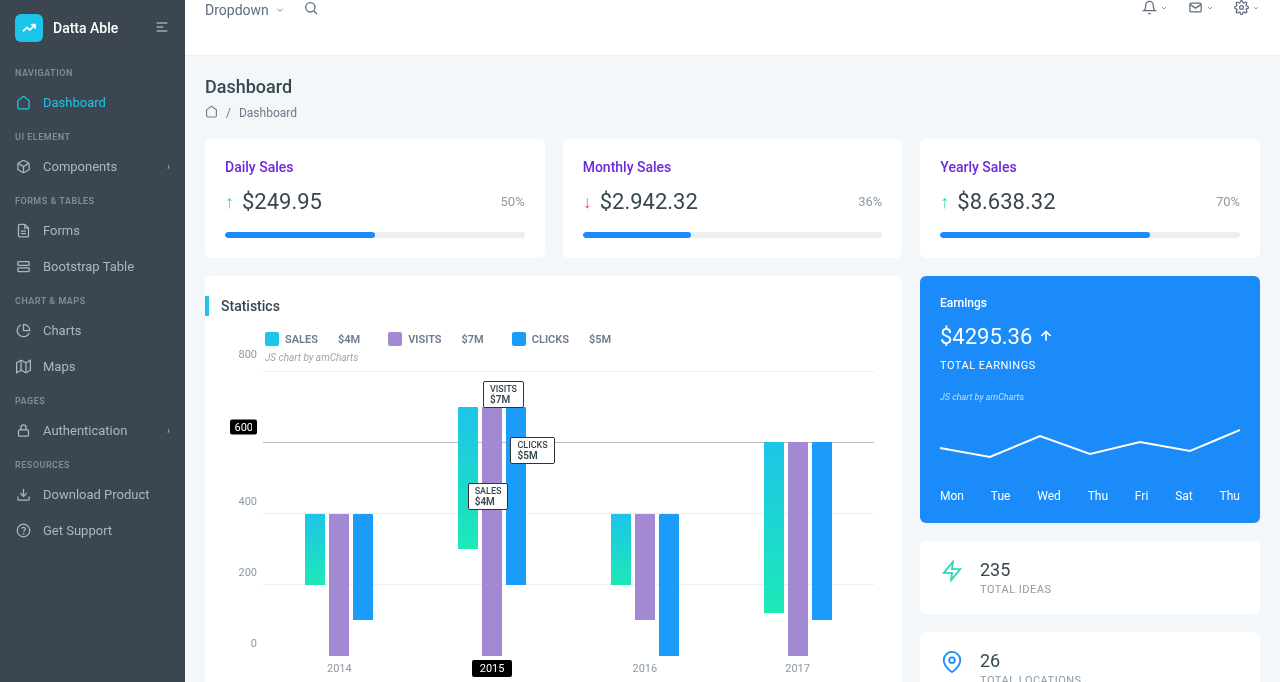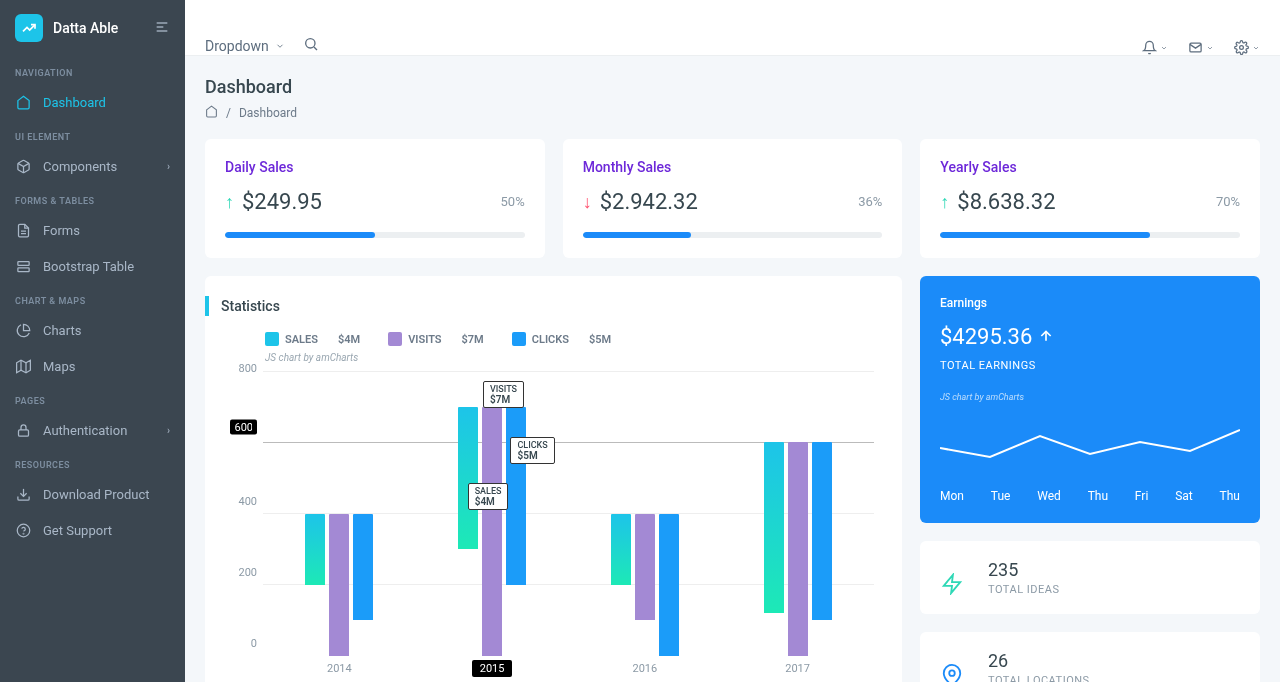--- a/index.html
+++ b/index.html
@@ -7,21 +7,21 @@
 .sidebar{position:fixed;left:0;top:0;width:185px;height:100%;background:#3b4650;color:#a9b7c7;overflow-y:auto}
 .logo{display:flex;align-items:center;height:56px;padding:0 15px;gap:10px}
 .logo-badge{width:28px;height:28px;background:#1dc4e9;border-radius:6px;display:flex;align-items:center;justify-content:center;color:#fff}
 .logo-text{color:#fff;font-size:14px;font-weight:500}
 .sidebar-toggle{margin-left:auto;cursor:pointer;color:#a9b7c7}
 .nav-section{padding:12px 15px 6px;font-size:9px;font-weight:600;letter-spacing:.5px;color:#7d8ea0;text-transform:uppercase}
 .nav-item{display:flex;align-items:center;padding:10px 15px;gap:12px;cursor:pointer;font-size:13px;color:#a9b7c7}
 .nav-item.active{color:#1dc4e9}
 .nav-icon{width:16px;height:16px;display:flex;align-items:center;justify-content:center;flex-shrink:0}
 .nav-chevron{margin-left:auto;font-size:10px}
-.topbar{position:fixed;left:185px;right:0;top:0;height:56px;background:#fff;display:flex;align-items:flex-end;padding:0 20px;gap:18px;border-bottom:1px solid #eceff1}
+.topbar{position:fixed;left:185px;right:0;top:0;height:56px;background:#fff;display:flex;align-items:flex-start;padding:0 20px;gap:18px;border-bottom:1px solid #eceff1}
 .topbar-left{display:flex;align-items:center;gap:18px}
 .dropdown-btn{display:flex;align-items:center;gap:6px;font-size:14px;color:#5d6d7e;cursor:pointer}
 .topbar-right{margin-left:auto;display:flex;align-items:center;gap:20px;color:#5d6d7e}
 .topbar-icon{cursor:pointer;display:flex;align-items:center;gap:3px}
 .main{margin-left:185px;margin-top:56px;padding:20px;height:calc(682px - 56px);overflow-y:auto}
 .page-head h4{font-size:18px;font-weight:500;color:#37474f;margin-bottom:8px}
 .breadcrumb{display:flex;align-items:center;gap:8px;font-size:12px;color:#6c7a89;margin-bottom:18px}
 .row{display:flex;gap:18px;margin-bottom:18px}
 .card{background:#fff;border-radius:6px;padding:20px;flex:1}
 .stat-title{font-size:14px;color:#6d28d9;margin-bottom:14px;font-weight:500}
@@ -60,21 +60,21 @@
 .bar.clicks{background:#1b9cf9}
 .tooltip{position:absolute;background:#fff;border:1px solid #333;padding:2px 6px;font-size:10px;font-weight:600;white-space:nowrap;border-radius:2px}
 .tooltip .lbl{font-size:9px;font-weight:500}
 .earnings{background:#1b8bf9;color:#fff}
 .earnings h6{font-size:12px;font-weight:500;margin-bottom:14px}
 .earnings-val{font-size:22px;margin-bottom:10px;display:flex;align-items:center;gap:6px}
 .earnings-sub{font-size:11px;letter-spacing:.5px;margin-bottom:20px}
 .earnings .amcharts{color:rgba(255,255,255,.7);margin-left:0;font-style:italic;font-size:9px}
 .sparkline{height:50px;margin:12px 0 14px}
 .week-days{display:flex;justify-content:space-between;font-size:12px}
-.mini-card{display:flex;align-items:flex-end;gap:24px;padding:18px 20px}
+.mini-card{display:flex;align-items:flex-start;gap:16px;padding:18px 20px}
 .mini-icon{width:24px;height:24px;display:flex;align-items:center;justify-content:center}
 .mini-val{font-size:18px;color:#37474f;font-weight:400}
 .mini-lbl{font-size:11px;color:#8c9aa6;letter-spacing:.5px;margin-top:3px}
 .right-col{display:flex;flex-direction:column;gap:18px;flex:1}
 </style>
 </head>
 <body>
 
 <div class="sidebar">
   <div class="logo">
@@ -311,21 +311,21 @@
             <span class="legend-val" style="margin-left:14px">$5M</span>
           </div>
         </div>
       <div class="amcharts">JS chart by amCharts</div>
       <div class="chart-area">
         <div class="y-axis" id="y-axis">
             <div class="y-tick" style="bottom: 0px;">0</div>
             <div class="y-tick" style="bottom: 71.25px;">200</div>
             <div class="y-tick" style="bottom: 142.5px;">400</div>
             <div class="y-tick hl" style="bottom: 213.75px;">600</div>
-            <div class="y-tick" style="bottom: 275px;">800</div>
+            <div class="y-tick" style="bottom: 289px;">800</div>
           </div>
         <div class="plot" id="plot">
             <div class="hline" style="bottom: 25%;"></div>
             <div class="hline" style="bottom: 50%;"></div>
             <div class="hline" style="bottom: 75%; background: rgb(187, 187, 187);"></div>
             <div class="hline" style="bottom: 100%;"></div>
             <div class="group" style="left: 5%;">
               <div class="bar sales" style="height: 71.25px;"></div>
               <div class="bar visits" style="height: 142.5px;"></div>
               <div class="bar clicks" style="height: 106.875px;"></div>

